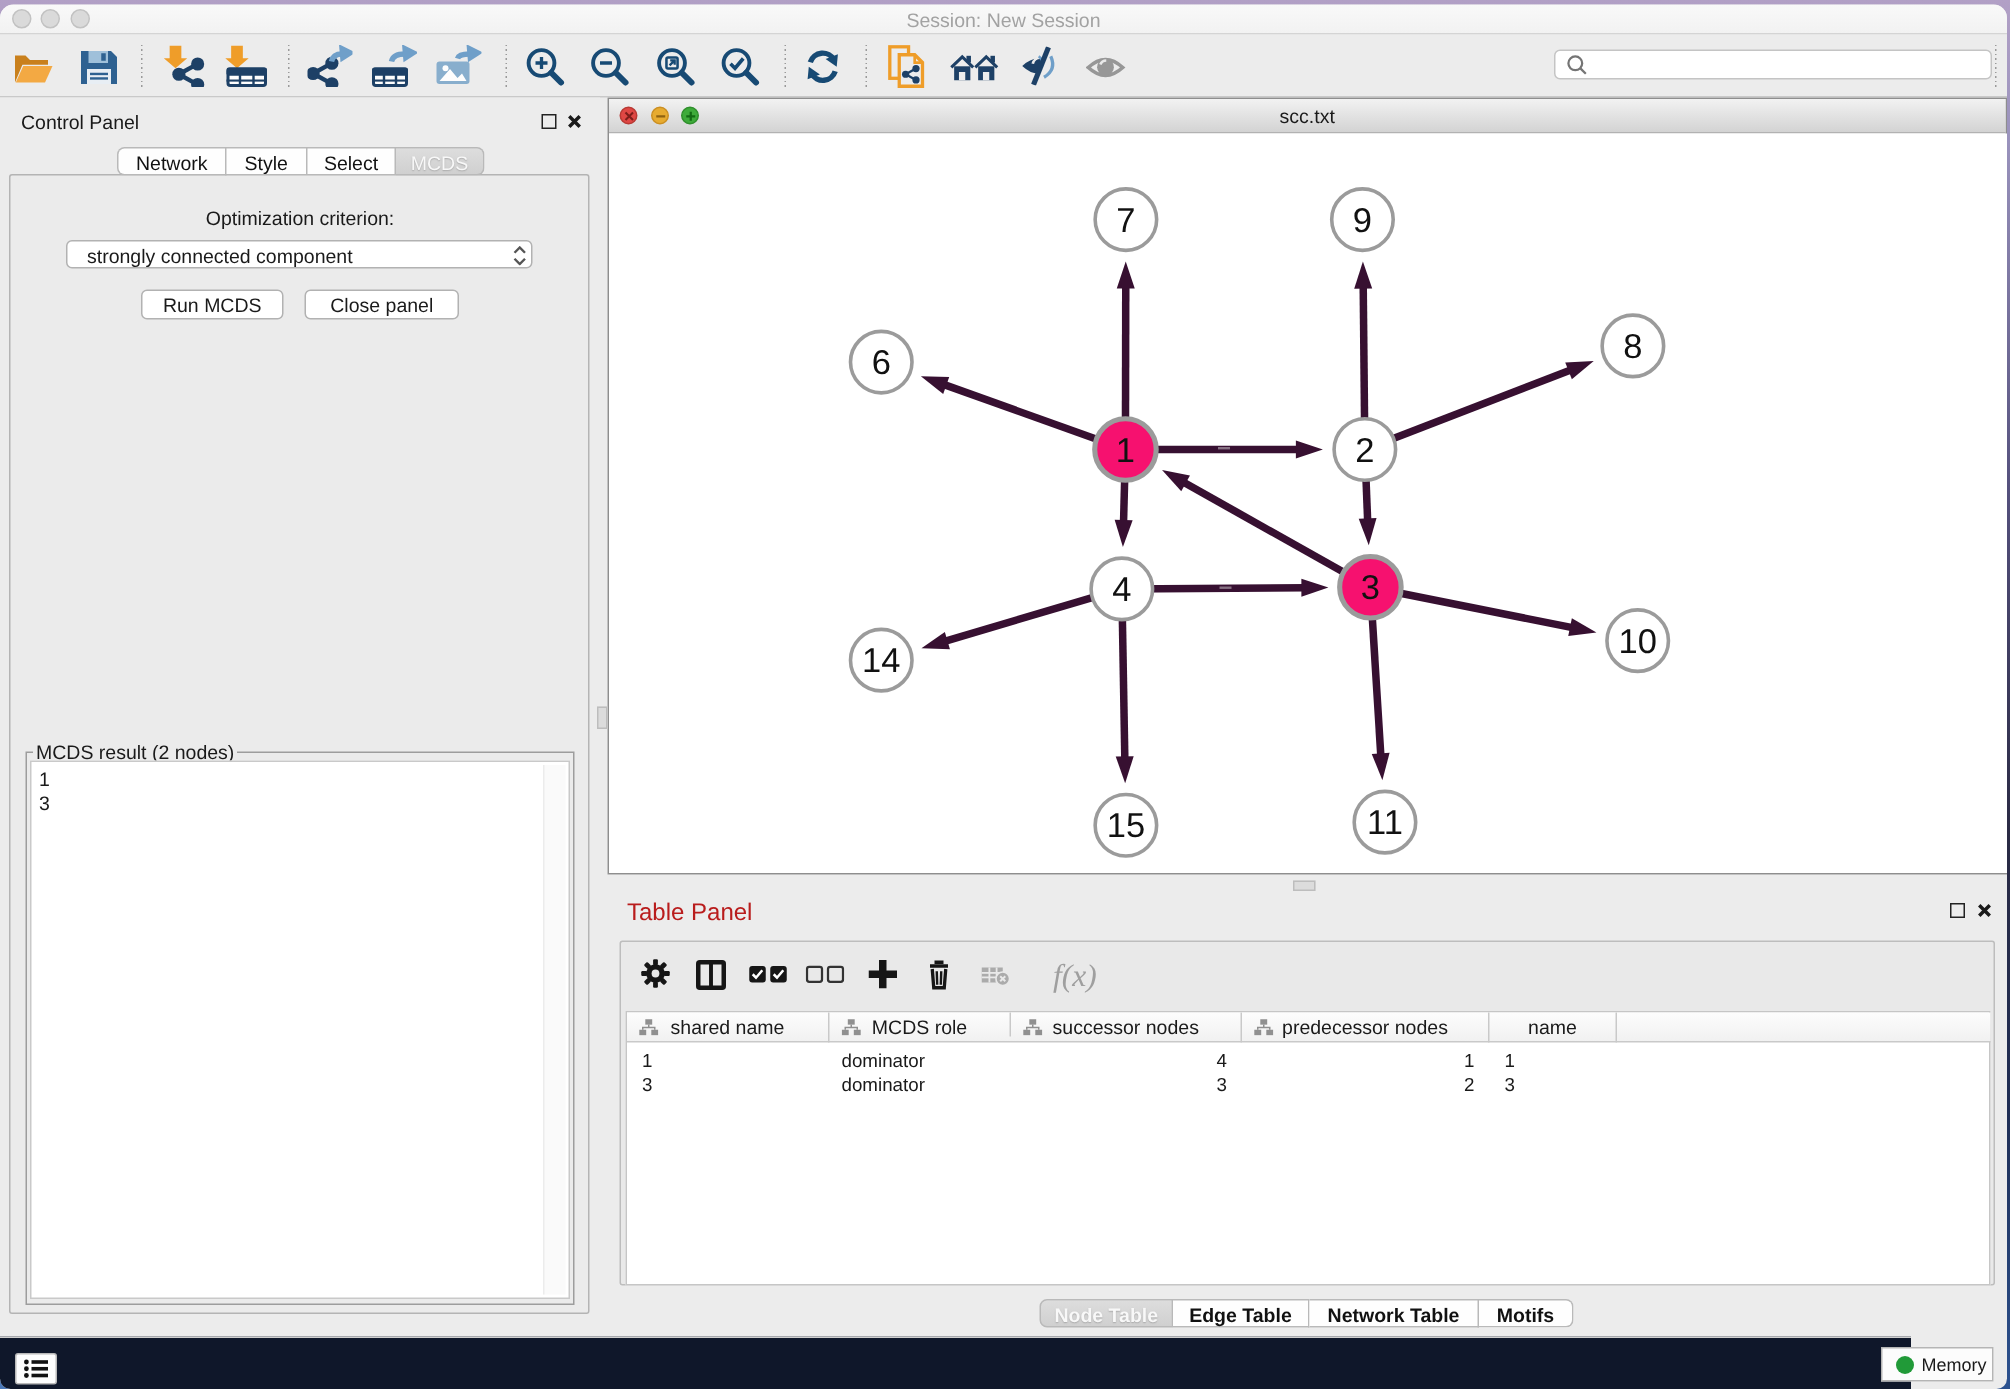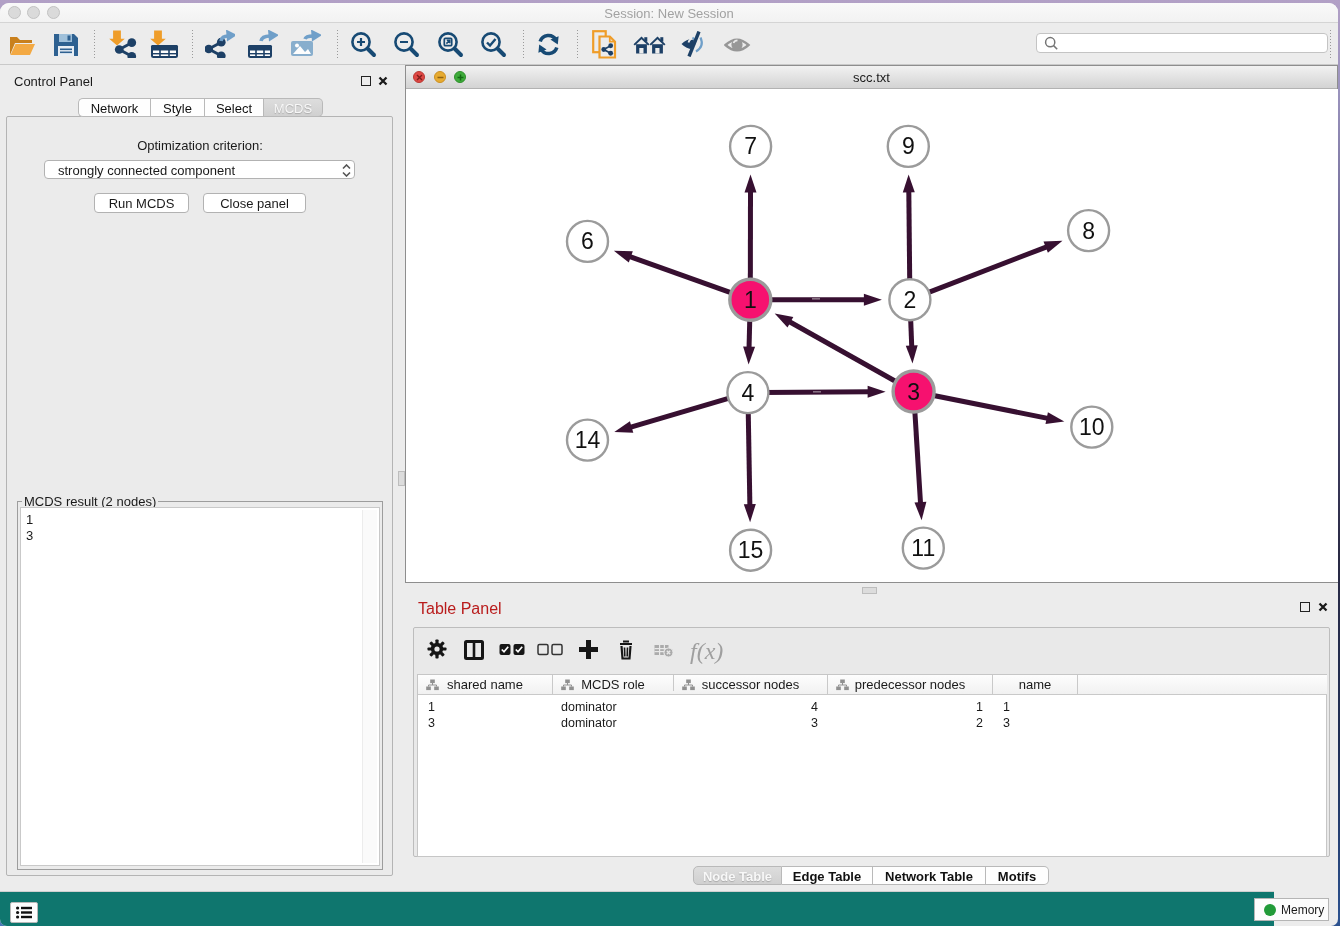--- a/index.html
+++ b/index.html
@@ -323,21 +323,21 @@
         </svg>
 <svg class="abs" style="left:240px;top:14px" width="20" height="18" viewBox="0 0 20 18">
           <rect x="0.5" y="3" width="14" height="10" fill="#ababab"></rect>
 <rect x="0.5" y="6" width="14" height="1.2" fill="#e9e9e9"></rect>
           <rect x="0.5" y="9" width="14" height="1.2" fill="#e9e9e9"></rect>
 <rect x="5" y="3" width="1.2" height="10" fill="#e9e9e9"></rect>
           <rect x="9.8" y="3" width="1.2" height="10" fill="#e9e9e9"></rect>
 <circle cx="14.5" cy="10.5" r="4.5" fill="#ababab" stroke="#e9e9e9" stroke-width="1"></circle>
 <path d="M12.8 8.8 L16.2 12.2 M16.2 8.8 L12.8 12.2" stroke="#e9e9e9" stroke-width="1.3"></path>
         </svg>
-<div class="abs" style="left:276px;top:10px;font-family:'Liberation Serif',serif;font-style:italic;font-size:24px;color:#9f9f9f;">f(x)</div>
+<div class="abs" style="left:288px;top:10px;font-family:'Liberation Serif',serif;font-style:italic;font-size:21px;color:#9f9f9f;">f(x)</div>
 
       <div class="abs" style="left:3px;top:46px;width:910px;height:183px;background:#fff;border:1px solid #c6c6c6;">
         <div class="abs" style="left:0;top:0;width:909px;height:20px;background:linear-gradient(#fdfdfd,#f1f1f1);border-bottom:1px solid #c9c9c9;">
 <div class="abs" style="left:0px;top:0;width:135px;height:20px;border-right:1px solid #c9c9c9;font-size:13px;color:#1a1a1a;text-align:center;padding-top:2px;">shared name</div>
 <div class="abs" style="left:0px;top:0;width:135px;height:20px;">
               <svg width="13" height="12" viewBox="0 0 13 12" style="position:absolute;left:8px;top:4px">
                 <g fill="#909090">
                   <rect x="4.2" y="0.5" width="4.6" height="3.6"></rect>
                   <rect x="0.2" y="7.5" width="4.6" height="3.6"></rect>
                   <rect x="8.2" y="7.5" width="4.6" height="3.6"></rect>
@@ -398,21 +398,21 @@
     </div>
 
     <div class="abs" style="left:288px;top:269px;width:356px;height:20px;font-weight:bold;">
       <div class="abs" style="left:0;top:0;width:89px;height:19px;background:linear-gradient(#dddddd,#d0d0d0);border:1px solid #b9b9b9;border-radius:5px 0 0 5px;text-align:center;font-size:13px;color:#f8f8f8;text-shadow:0 1px 1px #a8a8a8;padding-top:2px;">Node Table</div>
       <div class="abs" style="left:89px;top:0;width:91px;height:19px;background:#fefefe;border:1px solid #b9b9b9;border-left:none;text-align:center;font-size:13px;color:#111;padding-top:2px;">Edge Table</div>
       <div class="abs" style="left:180px;top:0;width:113px;height:19px;background:#fefefe;border:1px solid #b9b9b9;border-left:none;text-align:center;font-size:13px;color:#111;padding-top:2px;">Network Table</div>
       <div class="abs" style="left:293px;top:0;width:63px;height:19px;background:#fefefe;border:1px solid #b9b9b9;border-left:none;border-radius:0 5px 5px 0;text-align:center;font-size:13px;color:#111;padding-top:2px;">Motifs</div>
     </div>
   </div>
 
-  <div class="abs" style="left:0;top:888px;width:1274px;height:35px;background:#0f766e;border-top:1px solid #cfcfcf;text-align:center;">
+  <div class="abs" style="left:0;top:888px;width:1274px;height:35px;background:#0f172a;border-top:1px solid #cfcfcf;text-align:center;">
     <div class="abs" style="left:10px;top:10px;width:28px;height:21px;background:#fdfdfd;border:1px solid #b9b9b9;border-radius:2px;">
       <svg width="16" height="13" viewBox="0 0 16 13" style="position:absolute;left:5px;top:3px">
         <circle cx="1.6" cy="2" r="1.6" fill="#111"></circle>
           <rect x="5" y="0.8" width="11" height="2.4" fill="#111"></rect>
         <circle cx="1.6" cy="6.5" r="1.6" fill="#111"></circle>
           <rect x="5" y="5.3" width="11" height="2.4" fill="#111"></rect>
         <circle cx="1.6" cy="11" r="1.6" fill="#111"></circle>
           <rect x="5" y="9.8" width="11" height="2.4" fill="#111"></rect>
       </svg>
     </div>

